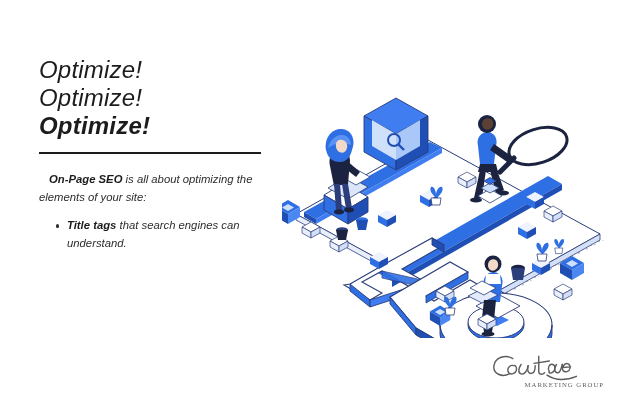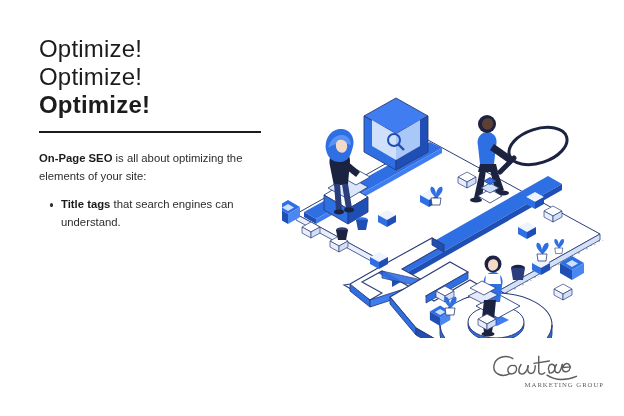--- a/index.html
+++ b/index.html
@@ -9,22 +9,23 @@
     font-family:"Liberation Sans", sans-serif;
     overflow:hidden;
     position:relative;
     color:#2b2b2b;
   }
   .slide{position:absolute;inset:0;background:#fff;}
 
   
   .left{
     position:absolute;
-    left:39px; top:35px;
+    left:39px; top:56px;
     width:240px;
+    font-style:italic;
   }
   .headline{
     font-size:24px;
     line-height:28px;
     letter-spacing:0.2px;
     color:#1c1c1c;
     font-weight:400;
   }
   .headline.bold{font-weight:700;}
   .rule{
@@ -33,33 +34,33 @@
     height:2px;
     background:#1c1c1c;
   }
 
   .body-copy{
     margin-top:17px;
     font-size:11.3px;
     line-height:17.6px;
     color:#2d2d2d;
   }
-  .body-copy b{font-weight:700;color:#1b1b1b;}
+  .body-copy b{font-weight:700;color:#1b1b1b;margin-left:10px;}
 
   ul.bullets{
     margin:2px 0 0 0;
     padding:0 0 0 20px;
     list-style:none;
   }
   ul.bullets li{
     position:relative;
     font-size:11.3px;
     line-height:17.6px;
     color:#2d2d2d;
-    margin:2px;
+    margin:8px;
     padding-left:0;
   }
   ul.bullets li::before{
     content:"";
     position:absolute;
     left:-11px; top:7px;
     width:3.4px;height:3.4px;
     border-radius:50%;
     background:#2d2d2d;
   }

